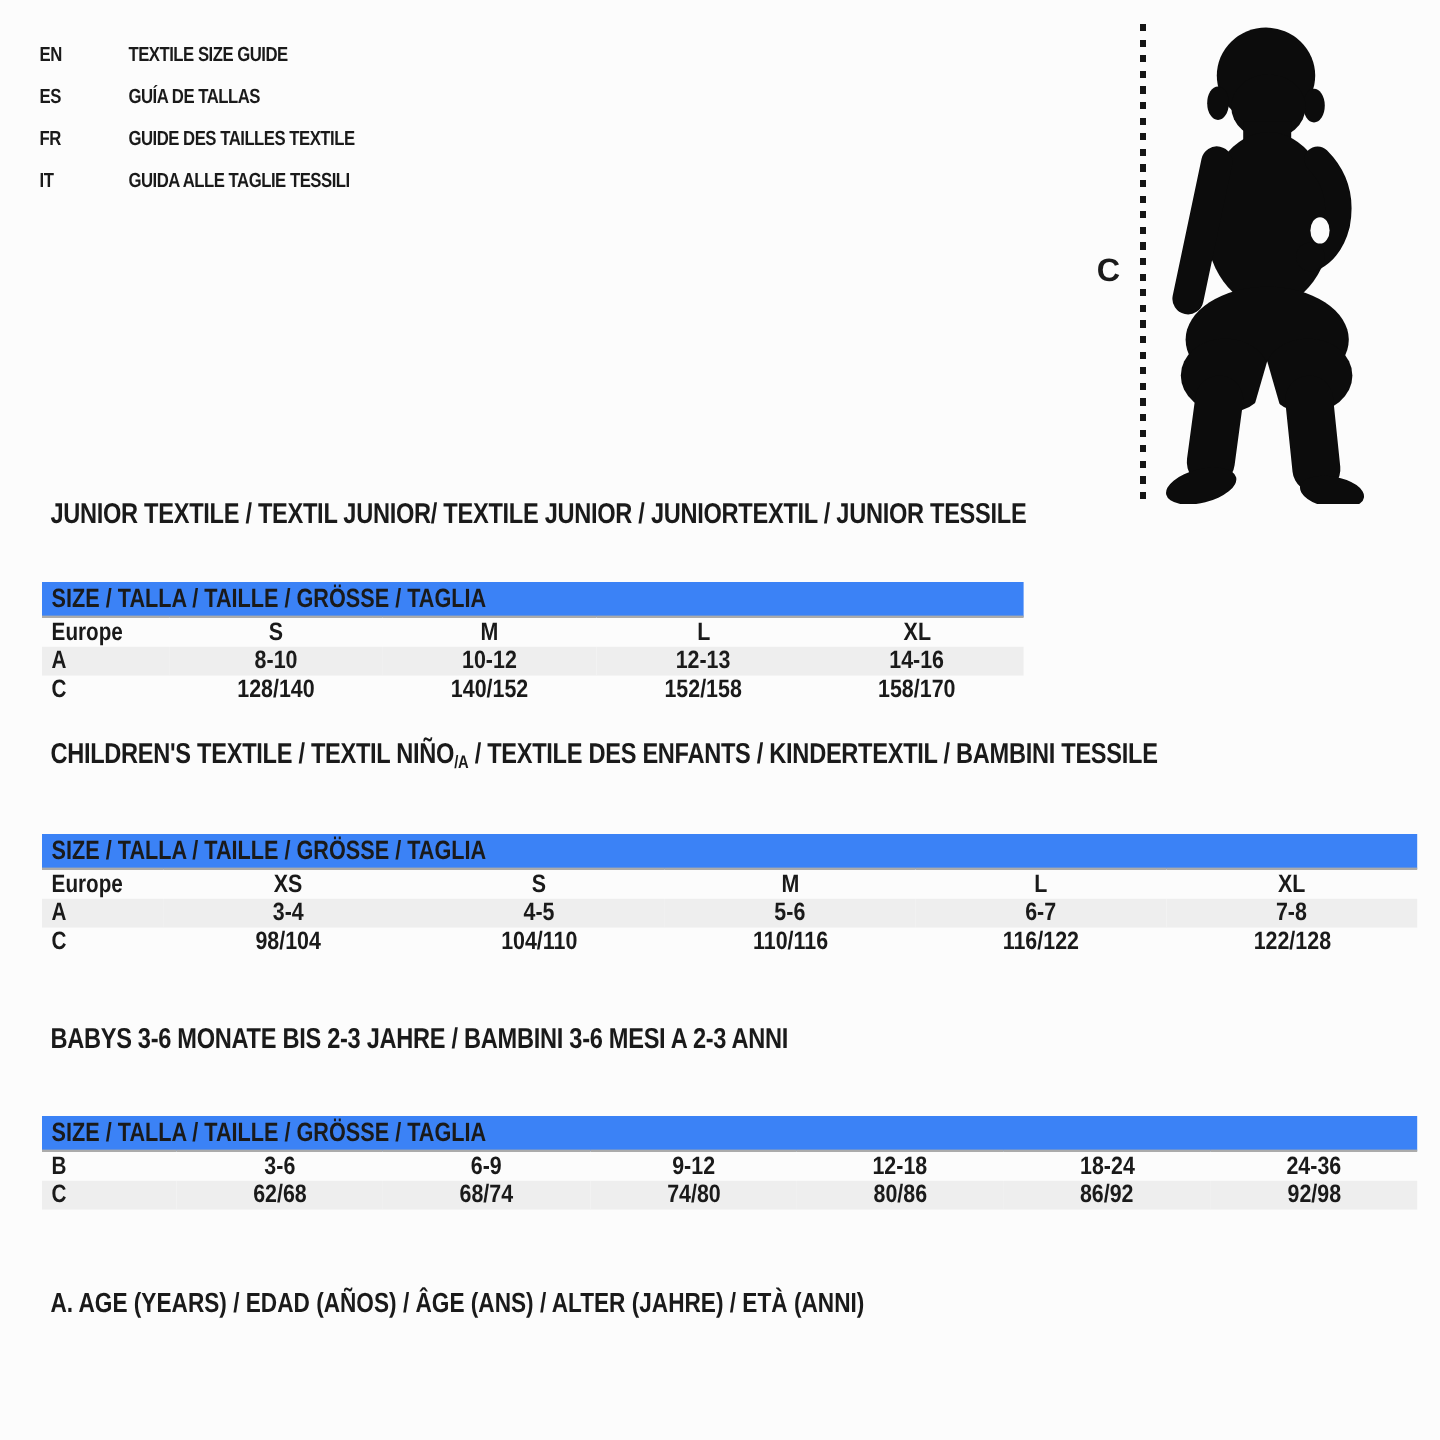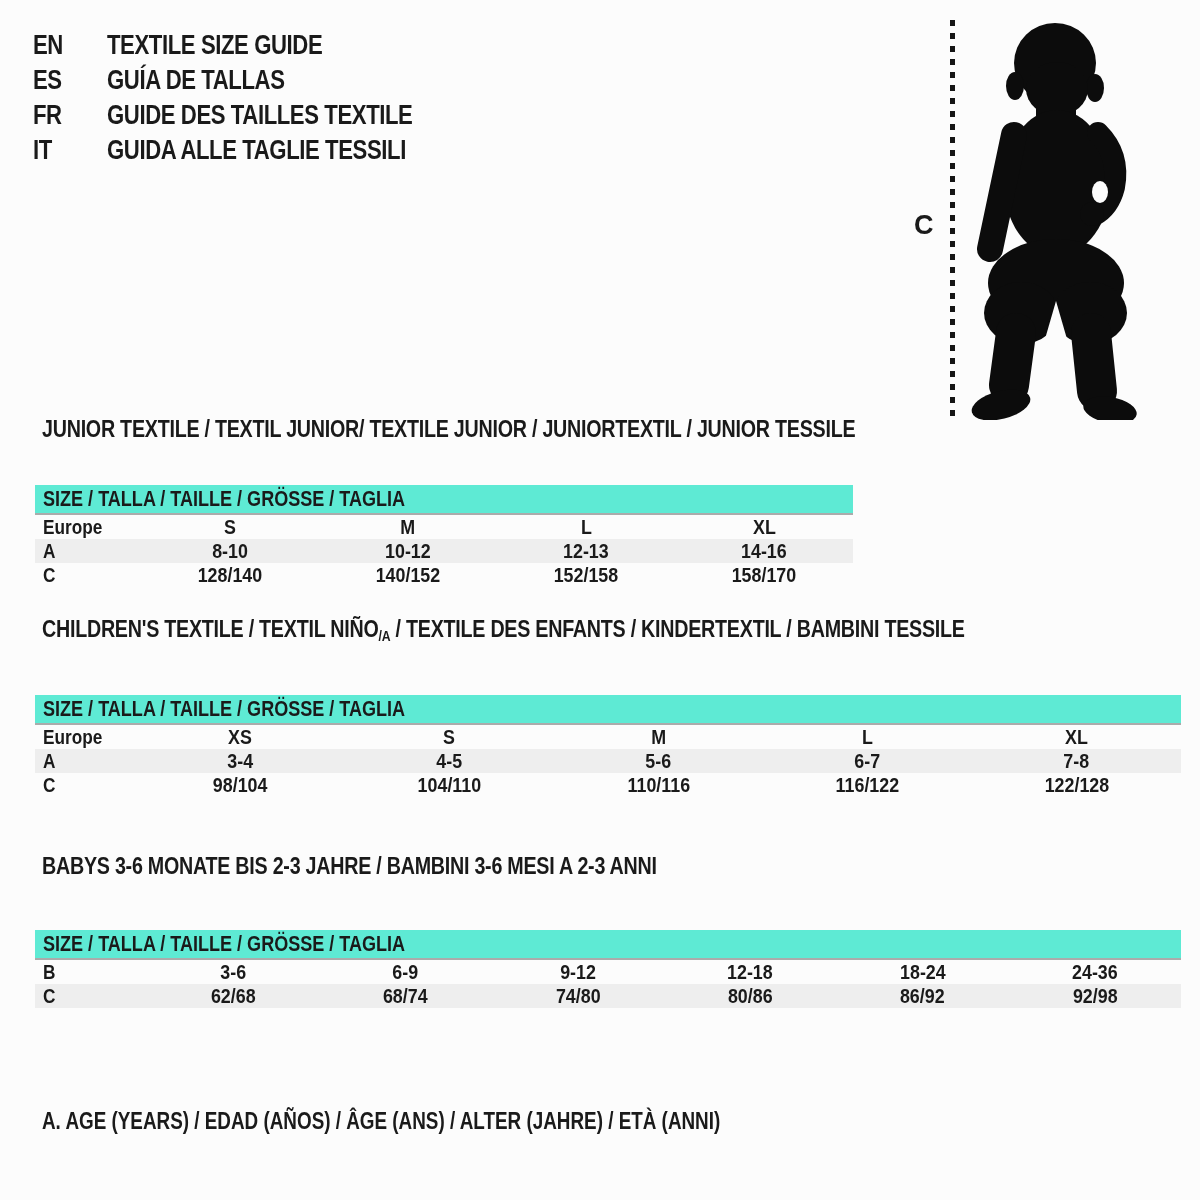--- a/index.html
+++ b/index.html
@@ -12,51 +12,51 @@
     font-weight:700;
     overflow:hidden;
   }
 
   
   .cond   { display:inline-block; transform:scaleX(0.82); transform-origin:0 50%; white-space:nowrap; }
   .cond-c { display:inline-block; transform:scaleX(0.85); transform-origin:50% 50%; white-space:nowrap; }
 
   
   .langs { position:absolute; left:33px; top:28px; }
-  .lang-row { display:flex; align-items:center; height:35px; font-size:27px; letter-spacing:-0.5px; }
+  .lang-row { display:flex; align-items:center; height:35px; font-size:17px; letter-spacing:-0.5px; }
   .lang-code { width:74px; flex:0 0 74px; }
 
   
   .dash-line {
     position:absolute; left:950px; top:20px; width:5px; height:397px;
     background:repeating-linear-gradient(to bottom, #151515 0 6px, transparent 6px 13px);
   }
   .measure-c { position:absolute; left:914px; top:210px; font-size:27px; }
   .baby { position:absolute; left:963px; top:15px; }
 
   
   .sec-title { position:absolute; left:42px; font-size:24px; line-height:35px; letter-spacing:-0.3px; }
   .sub-a { font-size:15px; vertical-align:-4px; }
 
   
   table.t { position:absolute; border-collapse:collapse; table-layout:fixed; font-size:21px; font-weight:700; }
   table.t1 { left:35px; top:485px; width:818px; }
   table.t2 { left:35px; top:695px; width:1146px; }
   table.t3 { left:35px; top:930px; width:1146px; }
   .t tr.bar td {
-    background:#5eead4; height:29px; text-align:left; padding-left:8px;
+    background:#3b82f6; height:29px; text-align:left; padding-left:8px;
     font-size:22px; border-bottom:2px solid #ababab;
   }
   .t th, .t td { height:14px; vertical-align:middle; }
   .t th { text-align:left; padding-left:8px; font-weight:700; }
   .t td { text-align:center; }
   .t tr.shaded th, .t tr.shaded td { background:#eeeeee; }
 
   
-  .legend { position:absolute; left:42px; top:1104px; font-size:23px; line-height:35px; }
+  .legend { position:absolute; left:42px; top:1068px; font-size:23px; line-height:35px; }
 </style>
 </head>
 <body>
 
 <div class="langs">
   <div class="lang-row">
     <span class="lang-code"><span class="cond">EN</span></span>
     <span class="cond">TEXTILE SIZE GUIDE</span>
   </div>
   <div class="lang-row">

